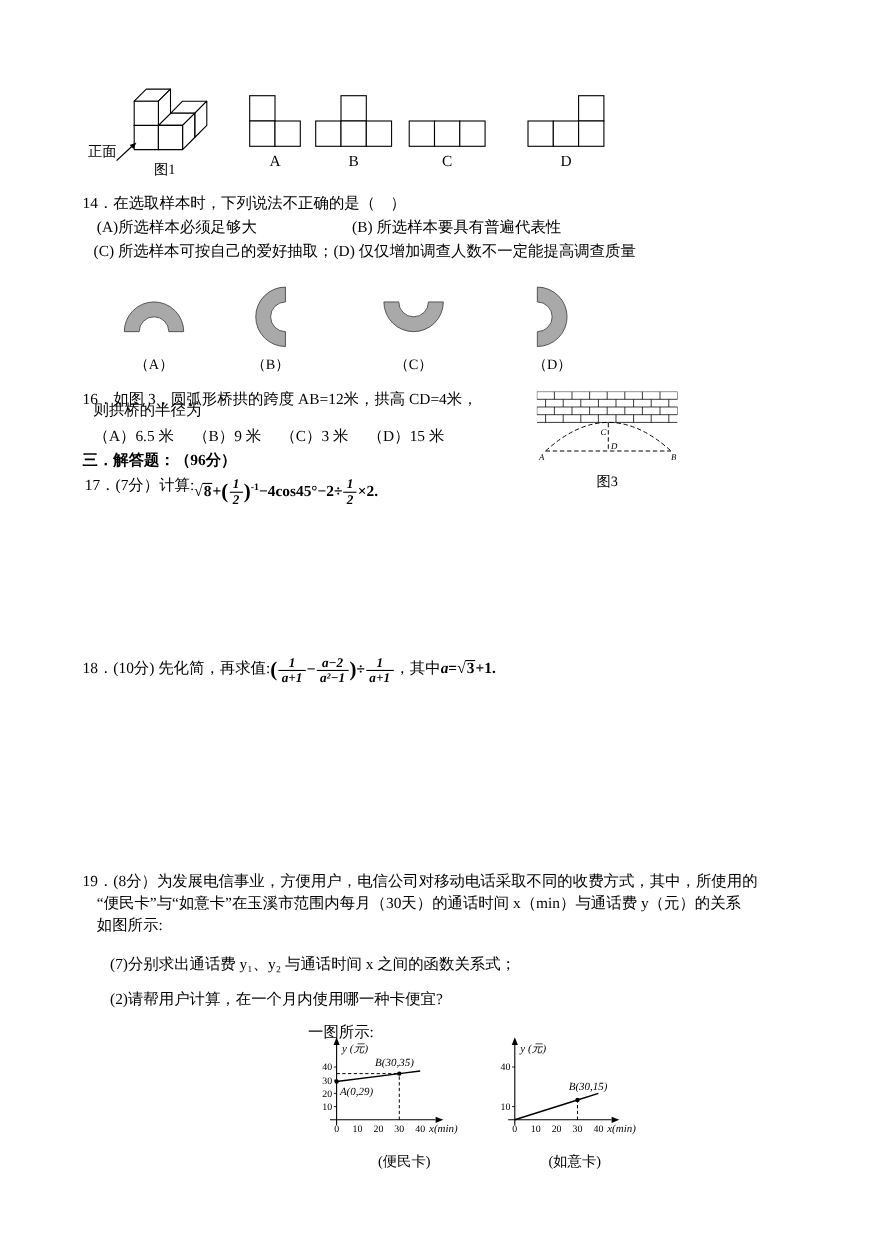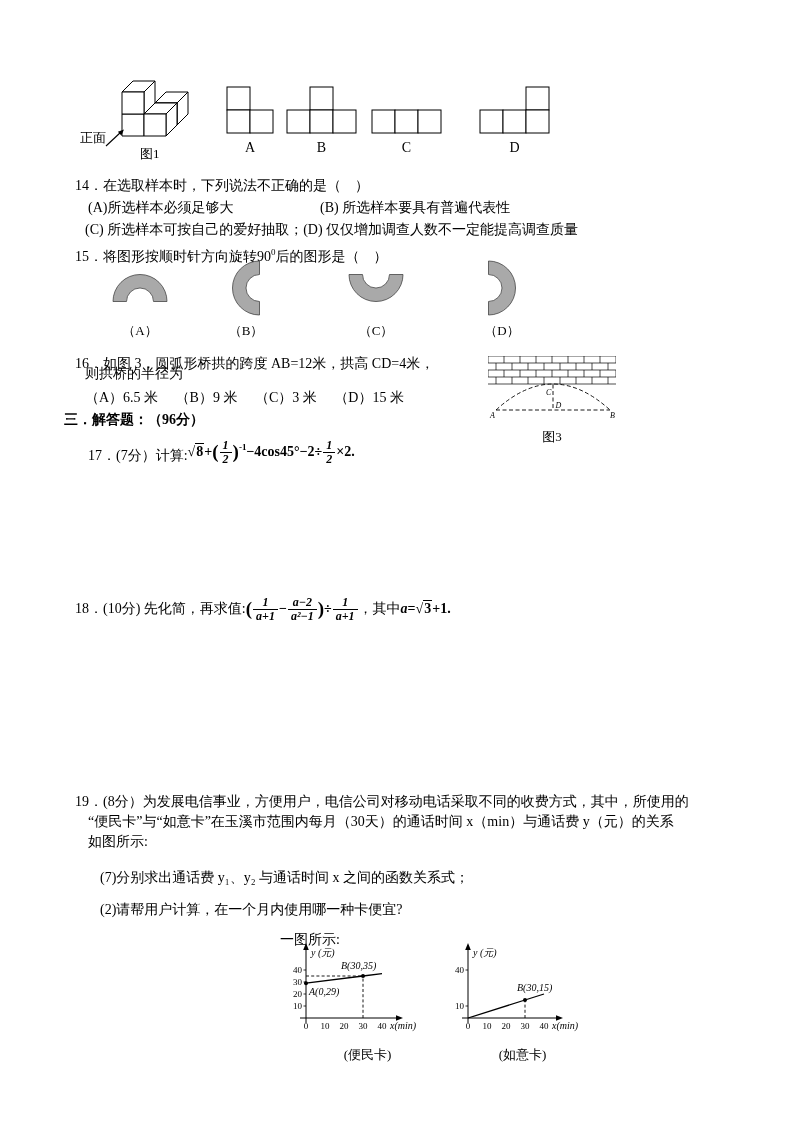--- a/index.html
+++ b/index.html
@@ -97,23 +97,20 @@
         <div class="olabel">D</div>
       </div>
     </div>
 
   <div class="t" style="left:75px; top:176px;">14．在选取样本时，下列说法不正确的是（　）</div>
   <div class="t" style="left:85px; top:220px;">(C) 所选样本可按自己的爱好抽取；(D) 仅仅增加调查人数不一定能提高调查质量</div>
   <div class="t" style="left:88px; top:198px;">
     <span style="display:inline-block; width:232px;">(A)所选样本必须足够大</span><span>(B) 所选样本要具有普遍代表性</span>
   </div>
 
-  <div class="t" style="left:75px; top:242px;">
-    <span>15．将图形按顺时针方向旋转90</span><sup style="font-size:9px;">0</sup><span>后的图形是（　）</span>
-  </div>
   <div id="arc-options">
       <div class="arcfig" style="left: 108px; top: 256px;">
         <svg width="64" height="64">
           <g transform="rotate(0,32,32)">
             <path d="M 5 45.5 A 27 27 0 0 1 59 45.5 L 45.5 45.5 A 13.5 13.5 0 0 0 18.5 45.5 Z" fill="#a9a9a9" stroke="#444" stroke-width="0.8"></path>
           </g>
         </svg>
         <div class="alabel">（A）</div>
       </div>
       <div class="arcfig" style="left: 214px; top: 256px;">
@@ -191,23 +188,23 @@
         <line x1="8" y1="54" x2="122" y2="54" stroke="#000" stroke-width="0.9" stroke-dasharray="4,2.5"></line>
         <line x1="65" y1="28.5" x2="65" y2="54" stroke="#000" stroke-width="0.9" stroke-dasharray="4,2.5"></line>
         <text x="2" y="62" font-size="8" font-style="italic">A</text>
         <text x="122" y="62" font-size="8" font-style="italic">B</text>
         <text x="58" y="39" font-size="8" font-style="italic">C</text>
         <text x="67.5" y="52" font-size="8" font-style="italic">D</text>
       </svg>
     <div class="caption" style="width:128px; margin-top:4px;">图3</div>
   </div>
 
-  <div class="t bold" style="left:64px; top:410px;">三．解答题：（96分）</div>
-
-  <div class="t" style="left:88px; top:432px; height:34px; display:flex; align-items:flex-end;">
+  <div class="t bold" style="left:75px; top:410px;">三．解答题：（96分）</div>
+
+  <div class="t" style="left:77px; top:432px; height:34px; display:flex; align-items:flex-start;">
     <span>17．(7分）计算: </span>
     <span class="math">
       <span>√<span class="sqrt-arg">8</span></span><span>+</span><span class="bigp">(</span><span class="frac"><span class="fnum">1</span><span class="fden">2</span></span><span class="bigp">)</span><sup>-1</sup><span>−4cos45°−2÷</span><span class="frac"><span class="fnum">1</span><span class="fden">2</span></span><span>×2.</span>
     </span>
   </div>
 
   <div class="t" style="left:75px; top:592px; height:34px; display:flex; align-items:center;">
     <span>18．(10分) 先化简，再求值: </span>
     <span class="math">
       <span class="bigp">(</span><span class="frac"><span class="fnum">1</span><span class="fden">a+1</span></span><span>−</span><span class="frac"><span class="fnum">a−2</span><span class="fden">a²−1</span></span><span class="bigp">)</span><span>÷</span><span class="frac"><span class="fnum">1</span><span class="fden">a+1</span></span>

